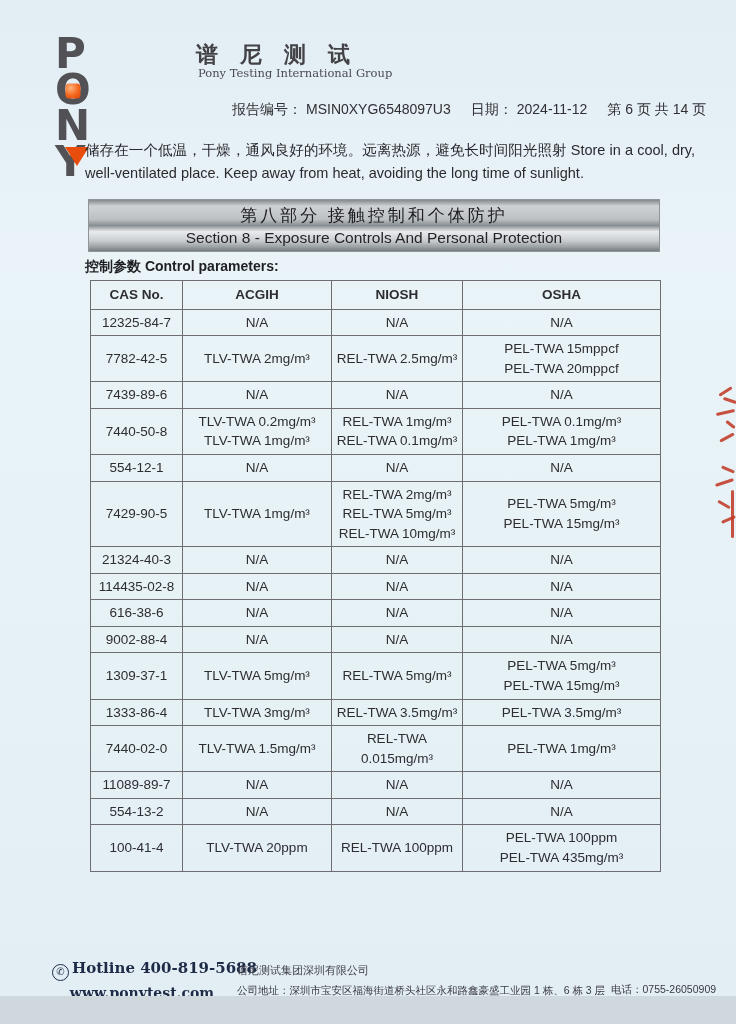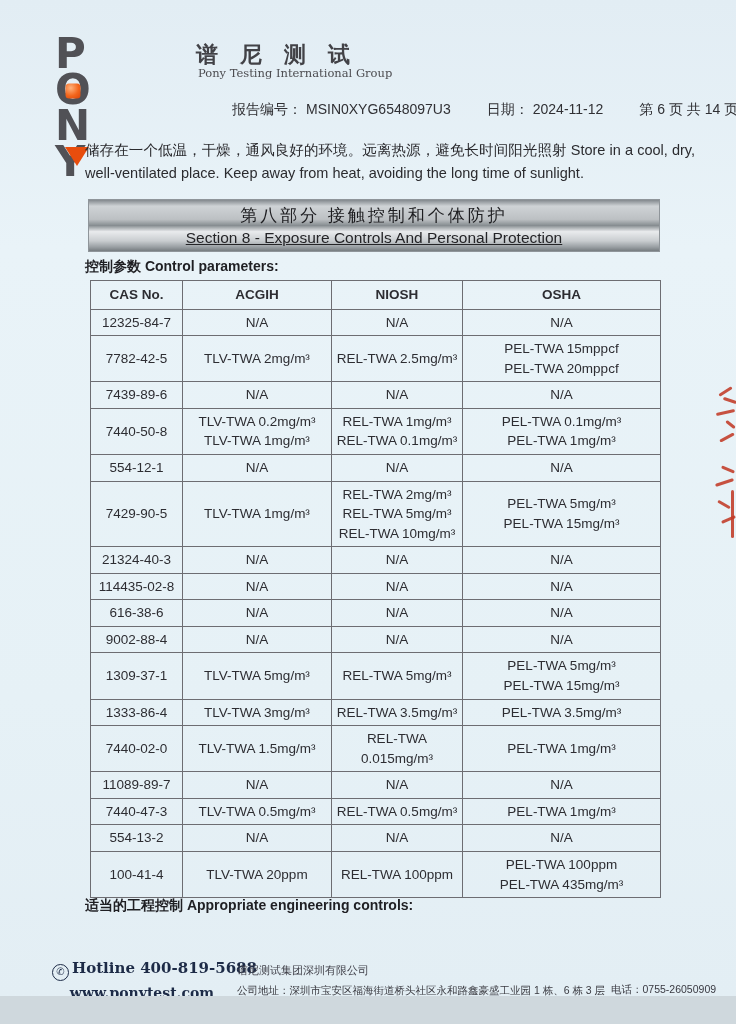--- a/index.html
+++ b/index.html
@@ -21,30 +21,30 @@
     border-left:12px solid transparent;border-right:12px solid transparent;
     border-top:19px solid #e84d0d;}
   .brand-cn{position:absolute;left:141px;top:4px;font-size:22px;font-weight:700;
     letter-spacing:22px;color:#424247;white-space:nowrap;}
   .brand-en{position:absolute;left:143px;top:30px;font-family:"DejaVu Serif",serif;
     font-size:11.5px;color:#4c4c50;white-space:nowrap;}
   
   .report-line{position:absolute;left:232px;top:101px;font-size:14px;color:#303034;
     white-space:nowrap;}
   .report-line span{margin-right:4px;}
-  .gap-l{margin-left:32px;}
+  .gap-l{margin-left:16px;}
   
   .storage{position:absolute;left:85px;top:139px;width:610px;font-size:14.5px;
     line-height:1.62;color:#2b2b2f;text-align:justify;}
   
   .band{position:absolute;left:88px;top:199px;width:572px;height:53px;
     border:1px solid #8f959a;box-sizing:border-box;text-align:center;
     background:linear-gradient(180deg,#83898e 0%,#cfd3d6 12%,#bcc0c3 38%,#878d91 50%,#e9ebed 62%,#c9cdd0 80%,#9aa0a4 92%,#767c80 100%);}
   .band-cn{font-size:17px;letter-spacing:3px;color:#1d1d20;margin-top:4px;}
-  .band-en{font-size:15.5px;color:#242427;margin-top:2px;text-decoration:underline;}
+  .band-en{font-size:15.5px;color:#242427;margin-top:2px;}
   
   .ctrl-label{position:absolute;left:85px;top:258px;font-size:14px;font-weight:700;color:#1f1f23;}
   
   table.params{position:absolute;left:90px;top:280px;width:570px;border-collapse:collapse;
     font-size:13.5px;color:#2d2d32;table-layout:fixed;}
   table.params th,table.params td{border:1px solid #6d6d72;text-align:center;
     padding:3px 2px;line-height:1.45;white-space:pre-line;}
   table.params th{font-weight:700;padding:4px 2px;}
   
   .eng-label{position:absolute;left:85px;top:897px;font-size:14px;font-weight:700;color:#1f1f23;}
@@ -190,42 +190,35 @@
           <td>REL-TWA 0.015mg/m³</td>
           <td>PEL-TWA 1mg/m³</td>
         </tr>
         <tr>
           <td>11089-89-7</td>
           <td>N/A</td>
           <td>N/A</td>
           <td>N/A</td>
         </tr>
         <tr>
-          <td>7440-47-3</td>
-          <td>TLV-TWA 0.5mg/m³</td>
-          <td>REL-TWA 0.5mg/m³</td>
-          <td>PEL-TWA 1mg/m³</td>
-        </tr>
-        <tr>
           <td>554-13-2</td>
           <td>N/A</td>
           <td>N/A</td>
           <td>N/A</td>
         </tr>
         <tr>
           <td>100-41-4</td>
           <td>TLV-TWA 20ppm</td>
           <td>REL-TWA 100ppm</td>
           <td>PEL-TWA 100ppm
 PEL-TWA 435mg/m³</td>
         </tr>
       </tbody>
   </table>
 
-  <div class="eng-label">适当的工程控制 Appropriate engineering controls:</div>
 
   <div>
     <div class="ink" style="left:718px;top:390px;width:15px;height:3px;transform:rotate(-32deg);"></div>
     <div class="ink" style="left:723px;top:399px;width:14px;height:3px;transform:rotate(18deg);"></div>
     <div class="ink" style="left:716px;top:411px;width:19px;height:3px;transform:rotate(-12deg);"></div>
     <div class="ink" style="left:725px;top:423px;width:11px;height:3px;transform:rotate(38deg);"></div>
     <div class="ink" style="left:719px;top:436px;width:16px;height:3px;transform:rotate(-28deg);"></div>
     <div class="ink" style="left:721px;top:468px;width:14px;height:3px;transform:rotate(24deg);"></div>
     <div class="ink" style="left:715px;top:481px;width:19px;height:3px;transform:rotate(-18deg);"></div>
     <div class="ink" style="left:717px;top:503px;width:14px;height:3px;transform:rotate(30deg);"></div>

